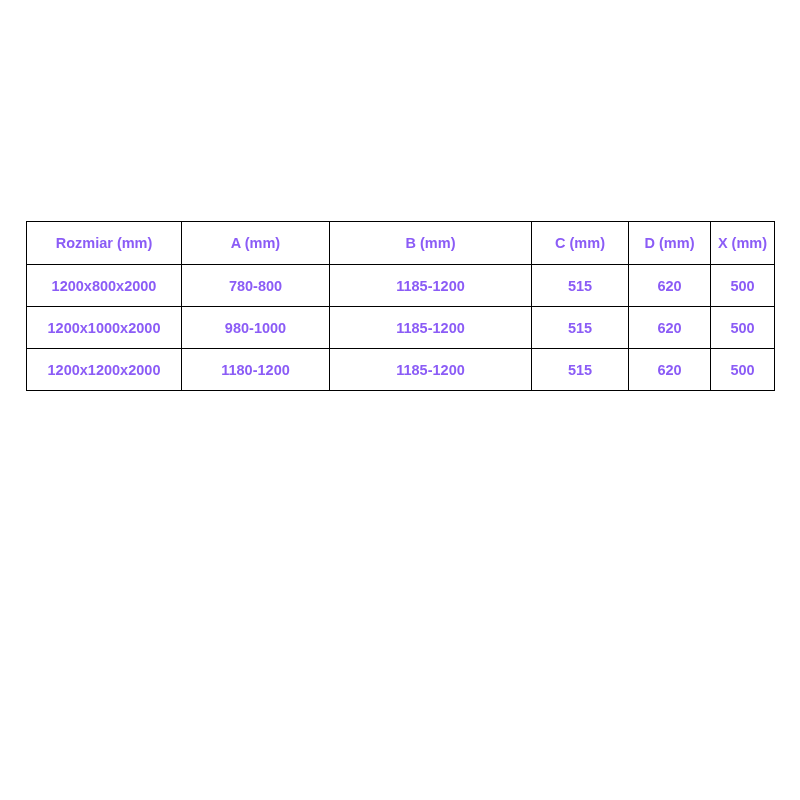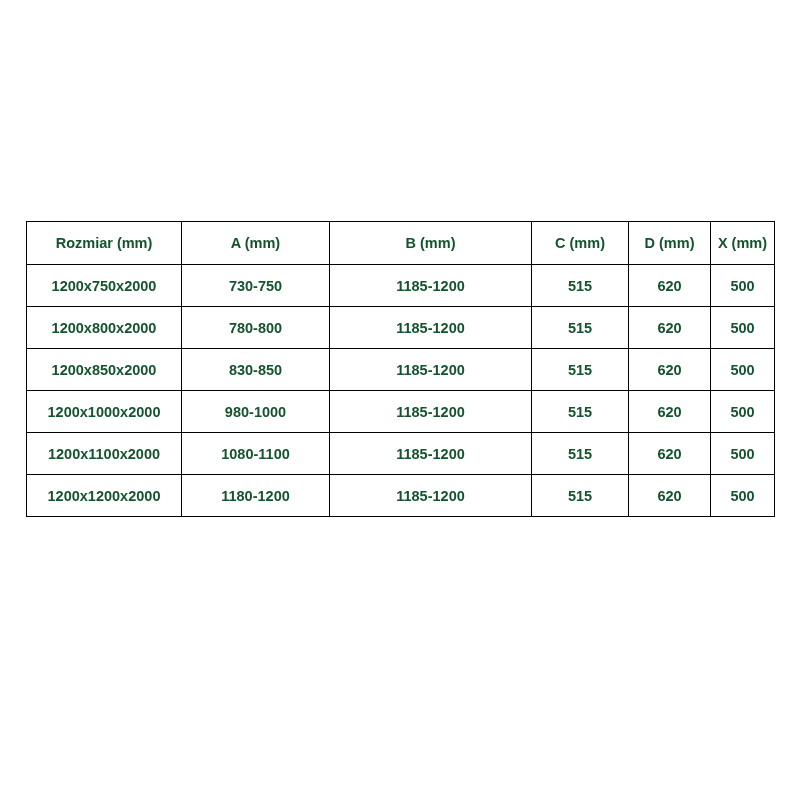--- a/index.html
+++ b/index.html
@@ -36,21 +36,21 @@
   }
   table.size-table td,
   table.size-table th {
     border: 1px solid #000000;
     text-align: center;
     vertical-align: middle;
     height: 41px;
     padding: 0 2px;
     font-size: 14.5px;
     font-weight: bold;
-    color: #14532d;
+    color: #8b5cf6;
     white-space: nowrap;
   }
   table.size-table thead th {
     height: 42px;
     font-size: 14.5px;
   }
   
   col.c0 { width: 155px; }
   col.c1 { width: 148px; }
   col.c2 { width: 202px; }
@@ -80,54 +80,30 @@
           <th class="first-col">Rozmiar (mm)</th>
           <th>A (mm)</th>
           <th>B (mm)</th>
           <th class="narrow">C (mm)</th>
           <th class="narrow">D (mm)</th>
           <th class="narrow">X (mm)</th>
         </tr>
       </thead>
       <tbody>
         <tr>
-          <td class="first-col">1200x750x2000</td>
-          <td>730-750</td>
-          <td>1185-1200</td>
-          <td>515</td>
-          <td>620</td>
-          <td>500</td>
-        </tr>
-        <tr>
           <td class="first-col">1200x800x2000</td>
           <td>780-800</td>
           <td>1185-1200</td>
           <td>515</td>
           <td>620</td>
           <td>500</td>
         </tr>
         <tr>
-          <td class="first-col">1200x850x2000</td>
-          <td>830-850</td>
-          <td>1185-1200</td>
-          <td>515</td>
-          <td>620</td>
-          <td>500</td>
-        </tr>
-        <tr>
           <td class="first-col">1200x1000x2000</td>
           <td>980-1000</td>
-          <td>1185-1200</td>
-          <td>515</td>
-          <td>620</td>
-          <td>500</td>
-        </tr>
-        <tr>
-          <td class="first-col">1200x1100x2000</td>
-          <td>1080-1100</td>
           <td>1185-1200</td>
           <td>515</td>
           <td>620</td>
           <td>500</td>
         </tr>
         <tr>
           <td class="first-col">1200x1200x2000</td>
           <td>1180-1200</td>
           <td>1185-1200</td>
           <td>515</td>

